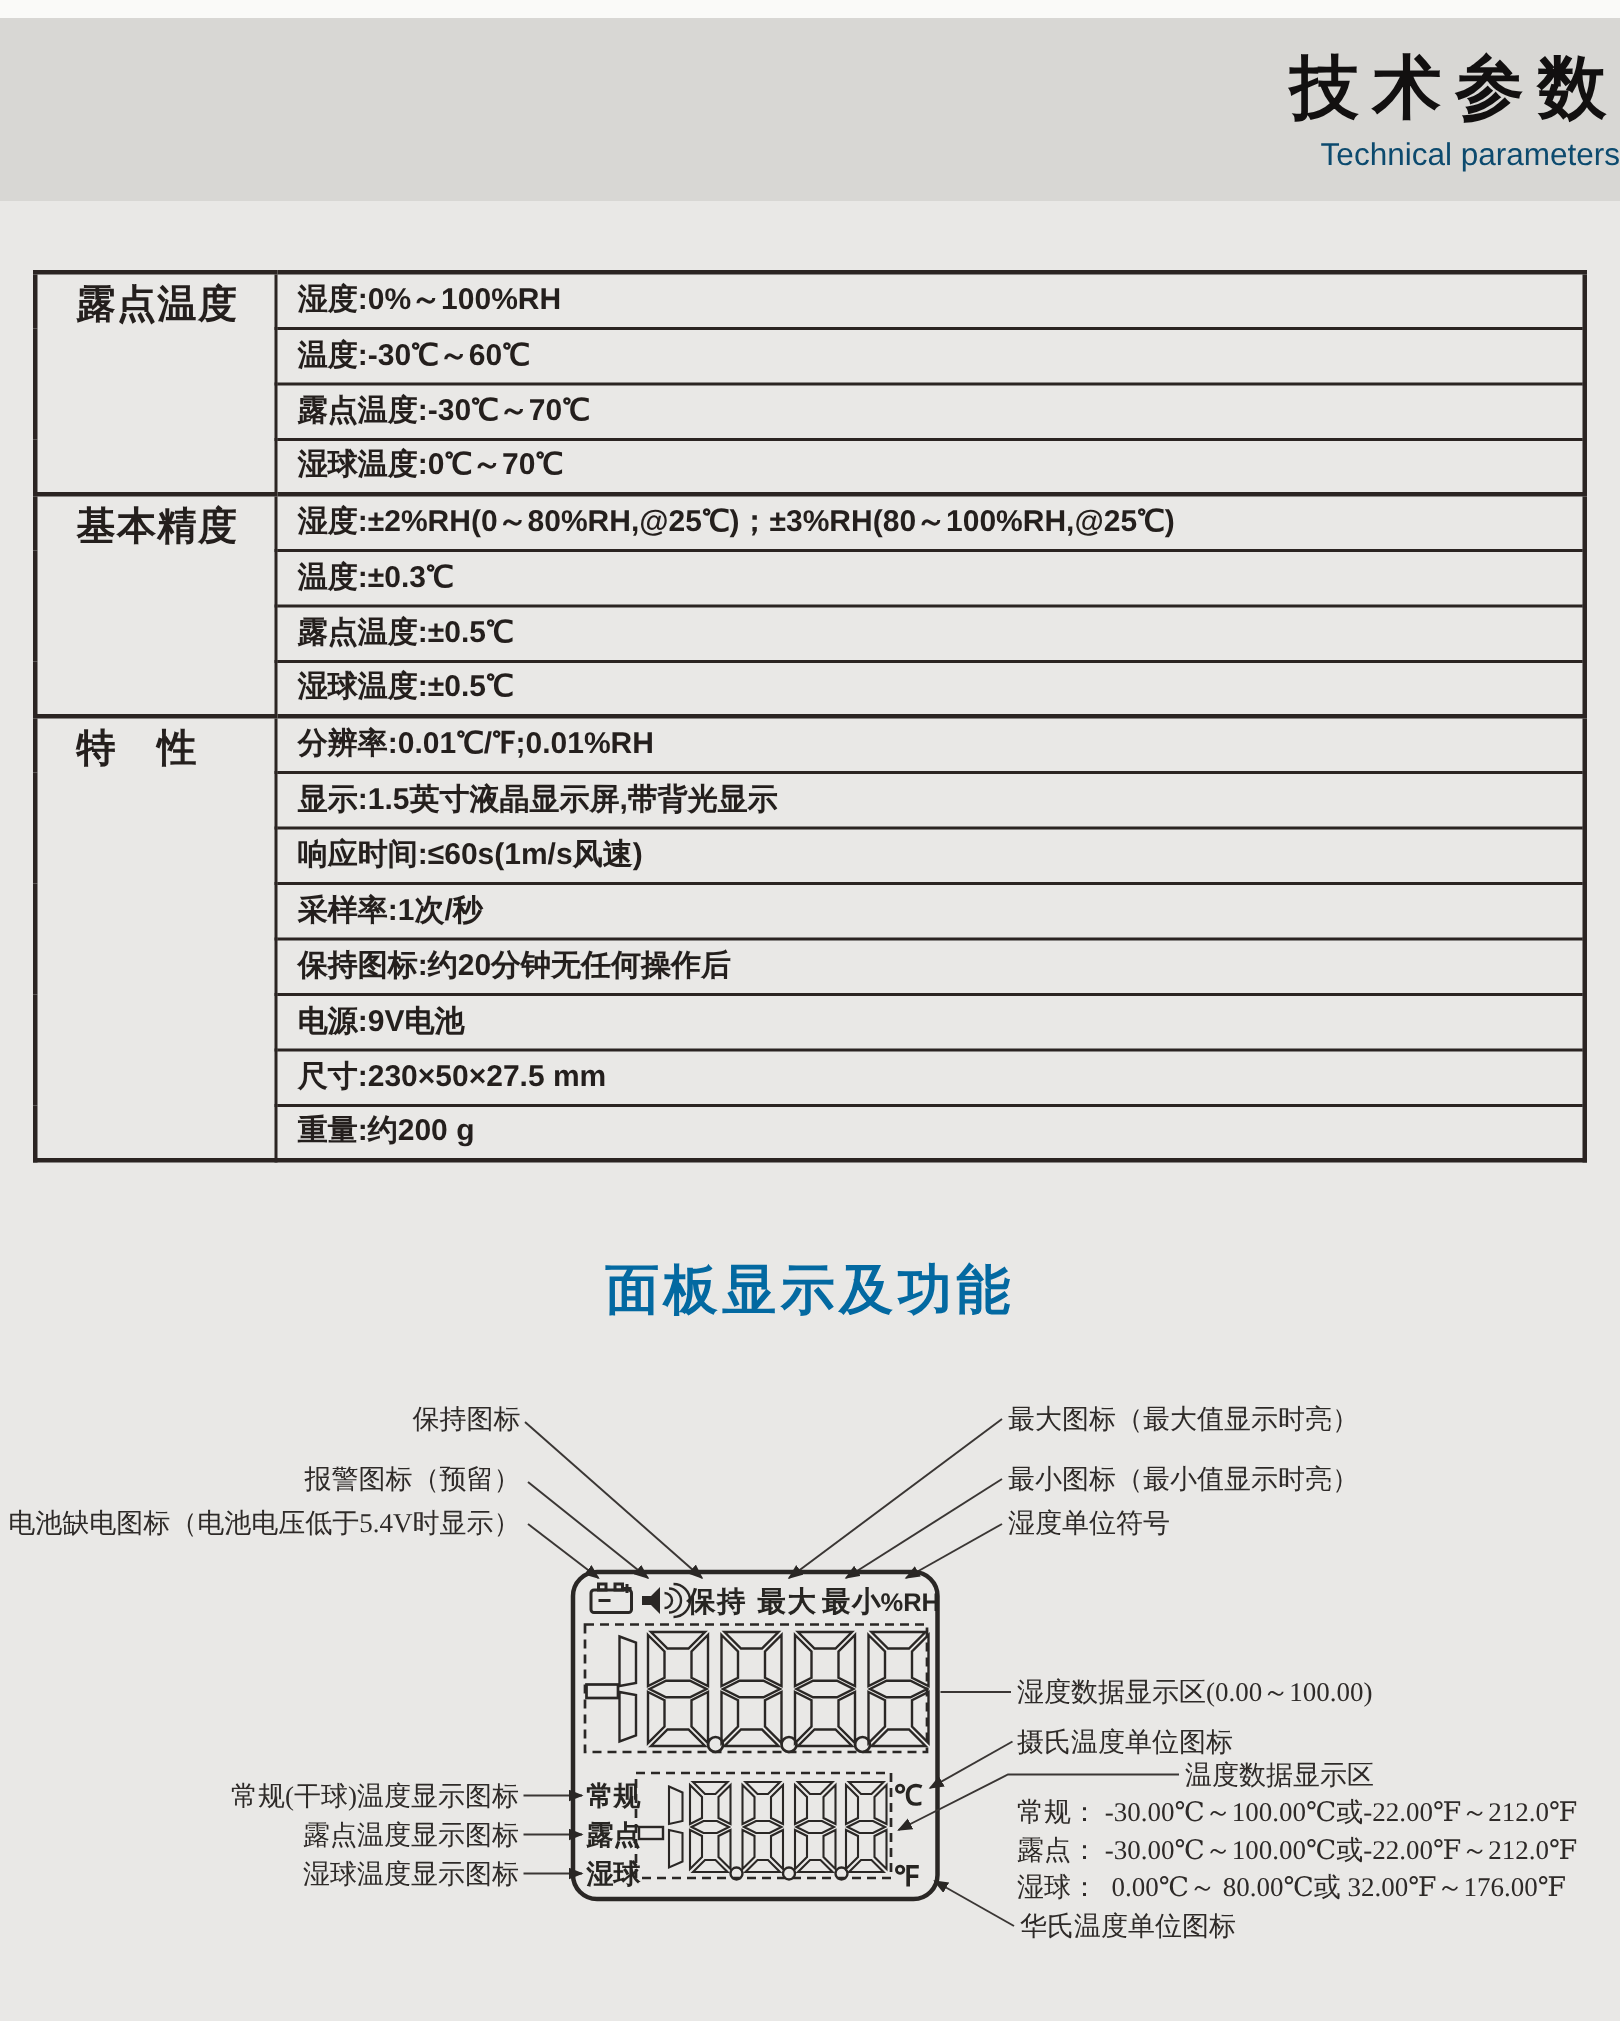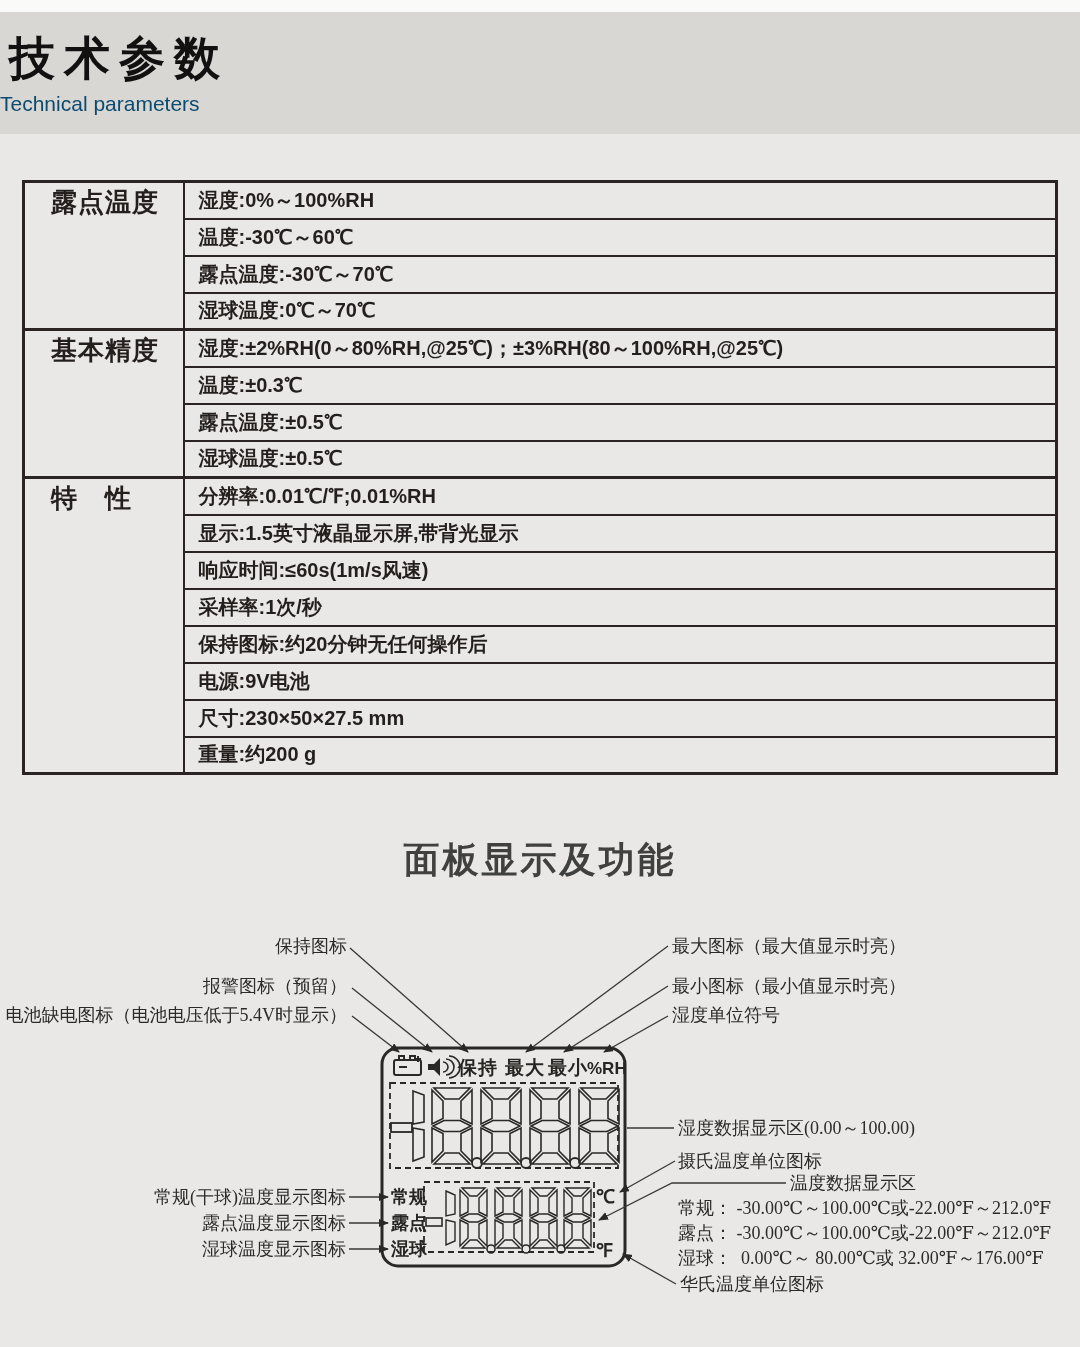--- a/index.html
+++ b/index.html
@@ -7,21 +7,21 @@
     width:1080px;height:1347px;
     background:#e9e8e6;
     font-family:"Liberation Sans", sans-serif;
     color:#241f1d;
     position:relative;
     overflow:hidden;
   }
   .top-strip{position:absolute;top:0;left:0;width:1080px;height:12px;background:#fafaf8;}
   .header-band{
     position:absolute;top:12px;left:0;width:1080px;height:122px;
-    background:#d8d7d4;text-align:left;
+    background:#d8d7d4;text-align:right;
   }
   .page-title{
     margin:0;padding-top:16px;
     font-size:46px;font-weight:bold;letter-spacing:9px;text-indent:9px;
     color:#121010;
   }
   .page-subtitle{
     margin:2px 0 0 0;font-size:21px;color:#0c4a6e;font-weight:500;
   }
   .spec-table{
@@ -37,21 +37,21 @@
   }
   .spec-table th{
     width:160px;font-size:26px;text-align:left;
     vertical-align:top;padding:6px 0 0 26px;
     letter-spacing:1px;
   }
   .spec-table td{font-size:20px;padding:0 0 0 14px;}
   .spec-table tr.gs > th,.spec-table tr.gs > td{border-top-width:3px;}
   .section2-title{
     position:absolute;top:836px;left:0;width:1080px;text-align:center;
-    font-size:36px;font-weight:bold;letter-spacing:3px;color:#404040;
+    font-size:36px;font-weight:bold;letter-spacing:3px;color:#0369a1;
   }
   .diagram-svg{position:absolute;left:0;top:900px;}
   .callout{
     font-family:"Liberation Serif","DejaVu Serif",serif;
     font-size:18px;fill:#2e2a28;white-space:pre;
   }
   .lcdtxt{
     font-family:"Liberation Sans", sans-serif;
     font-weight:bold;fill:#272522;
   }

